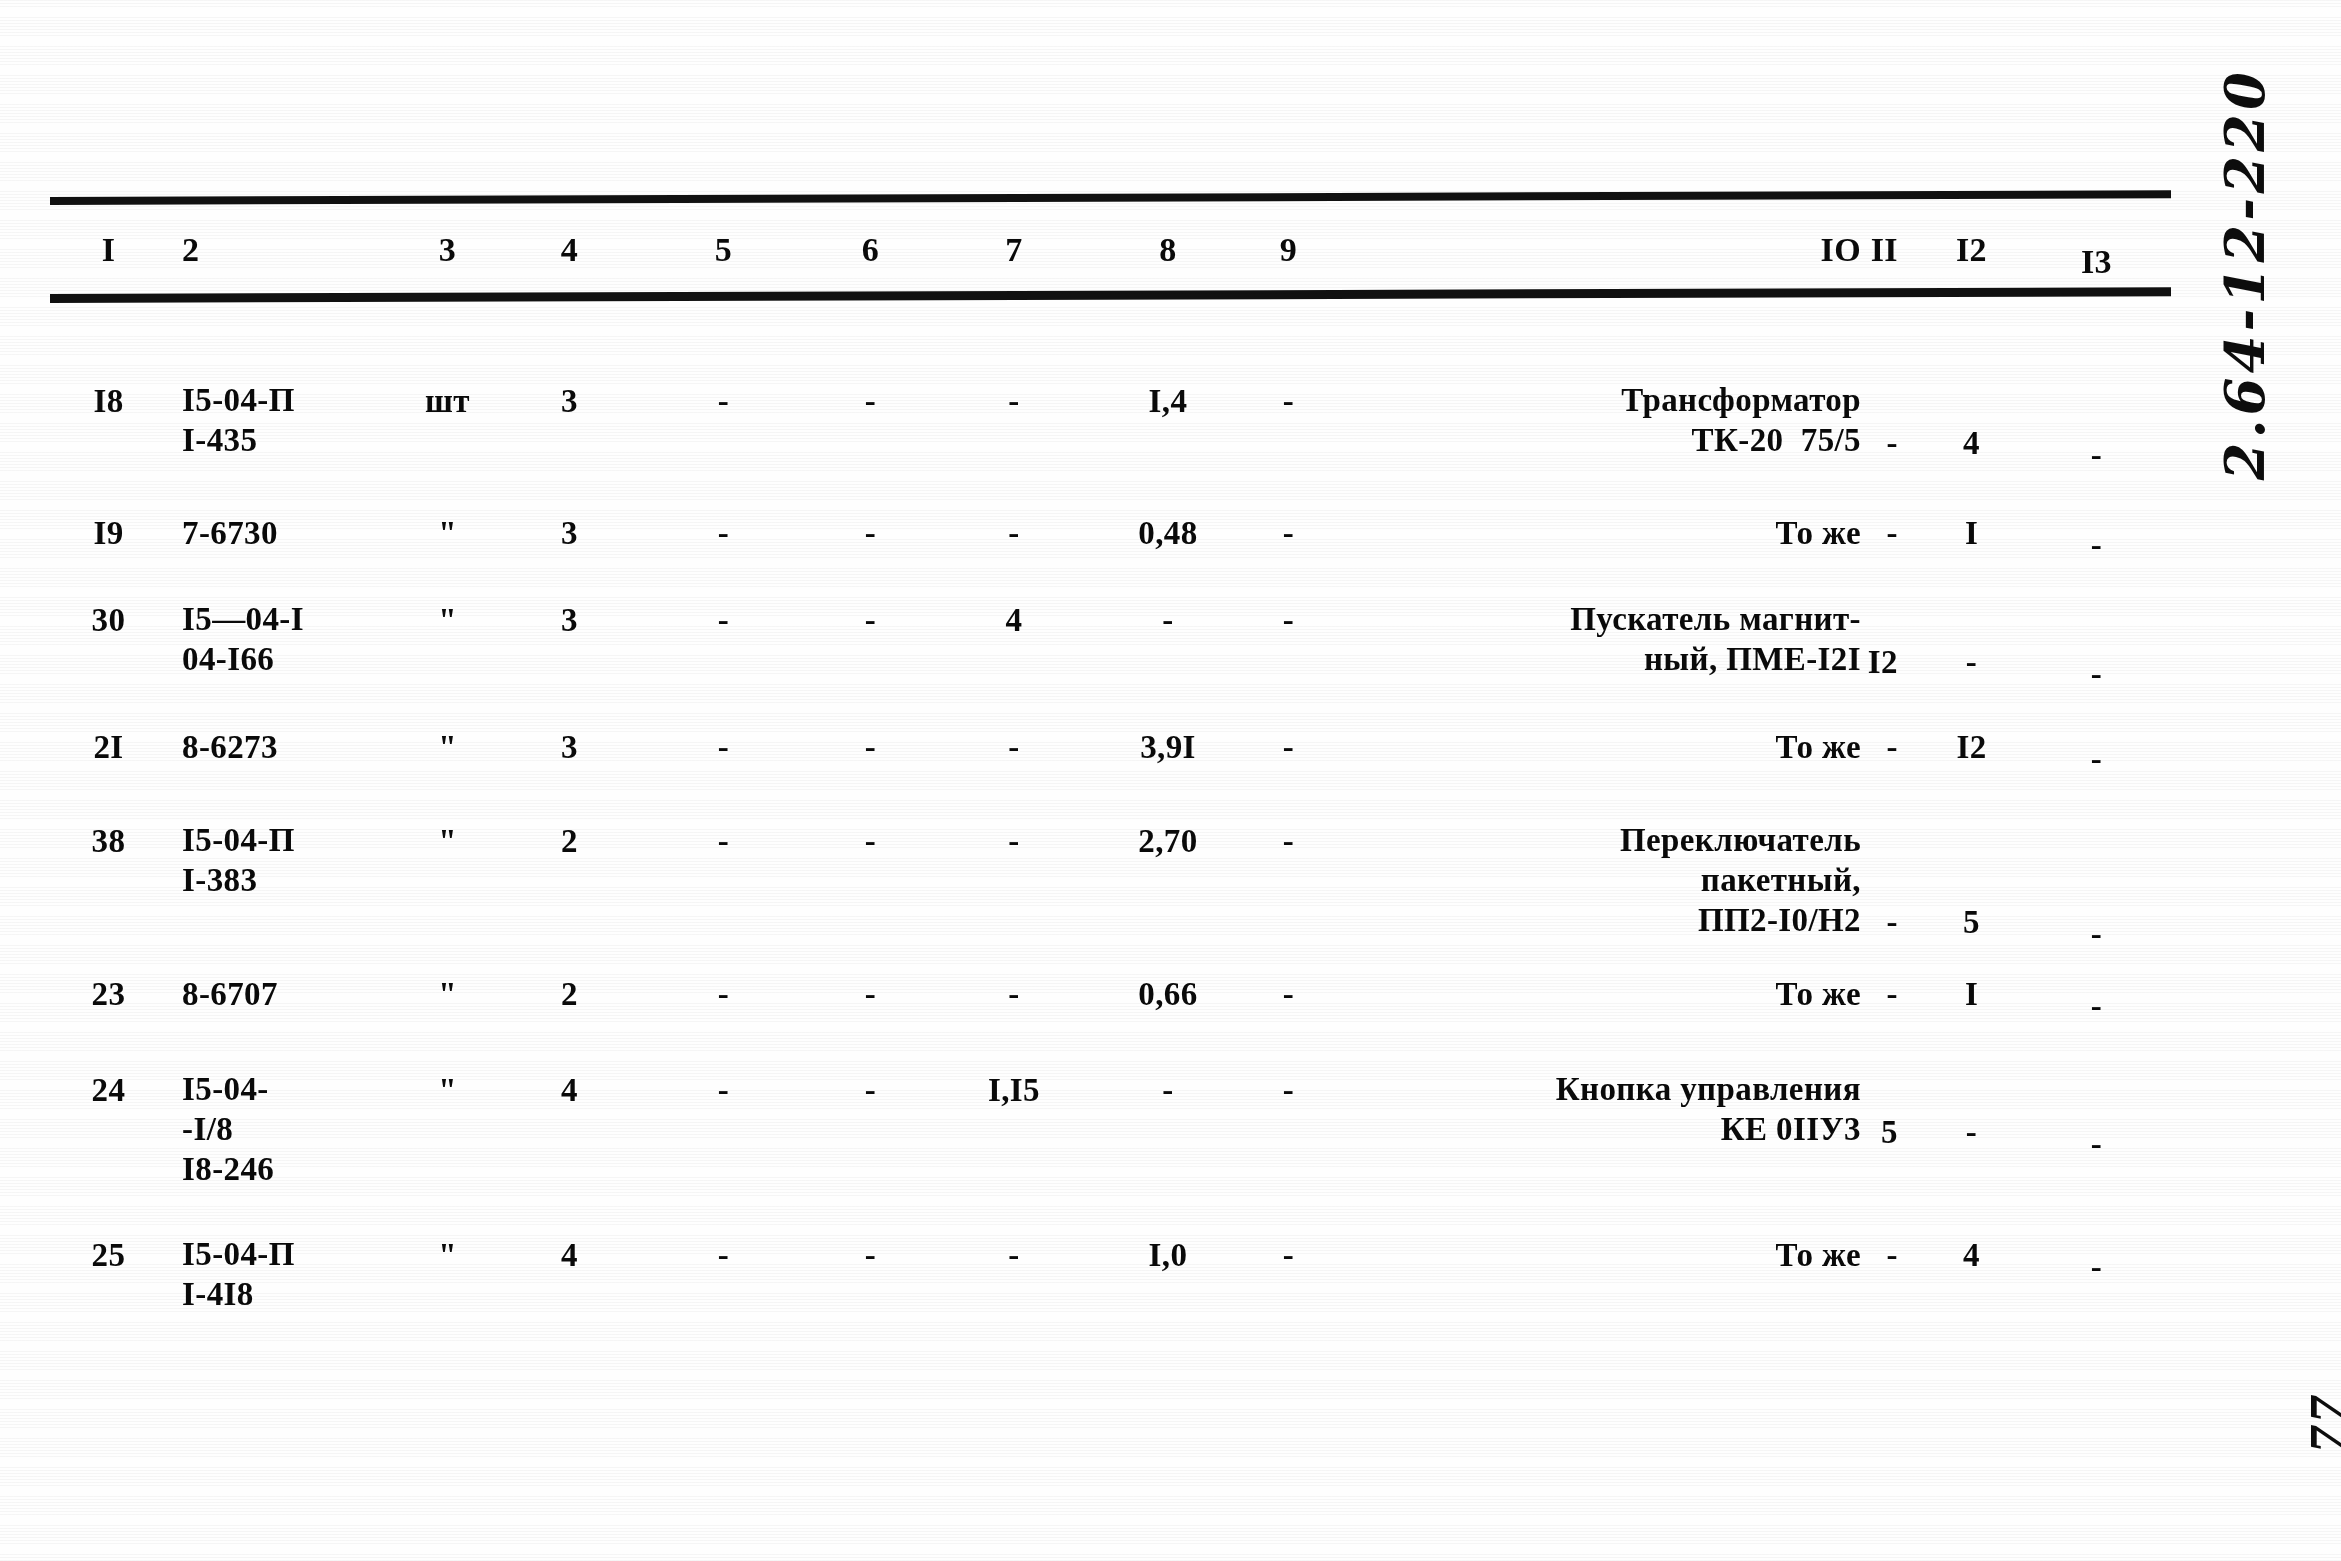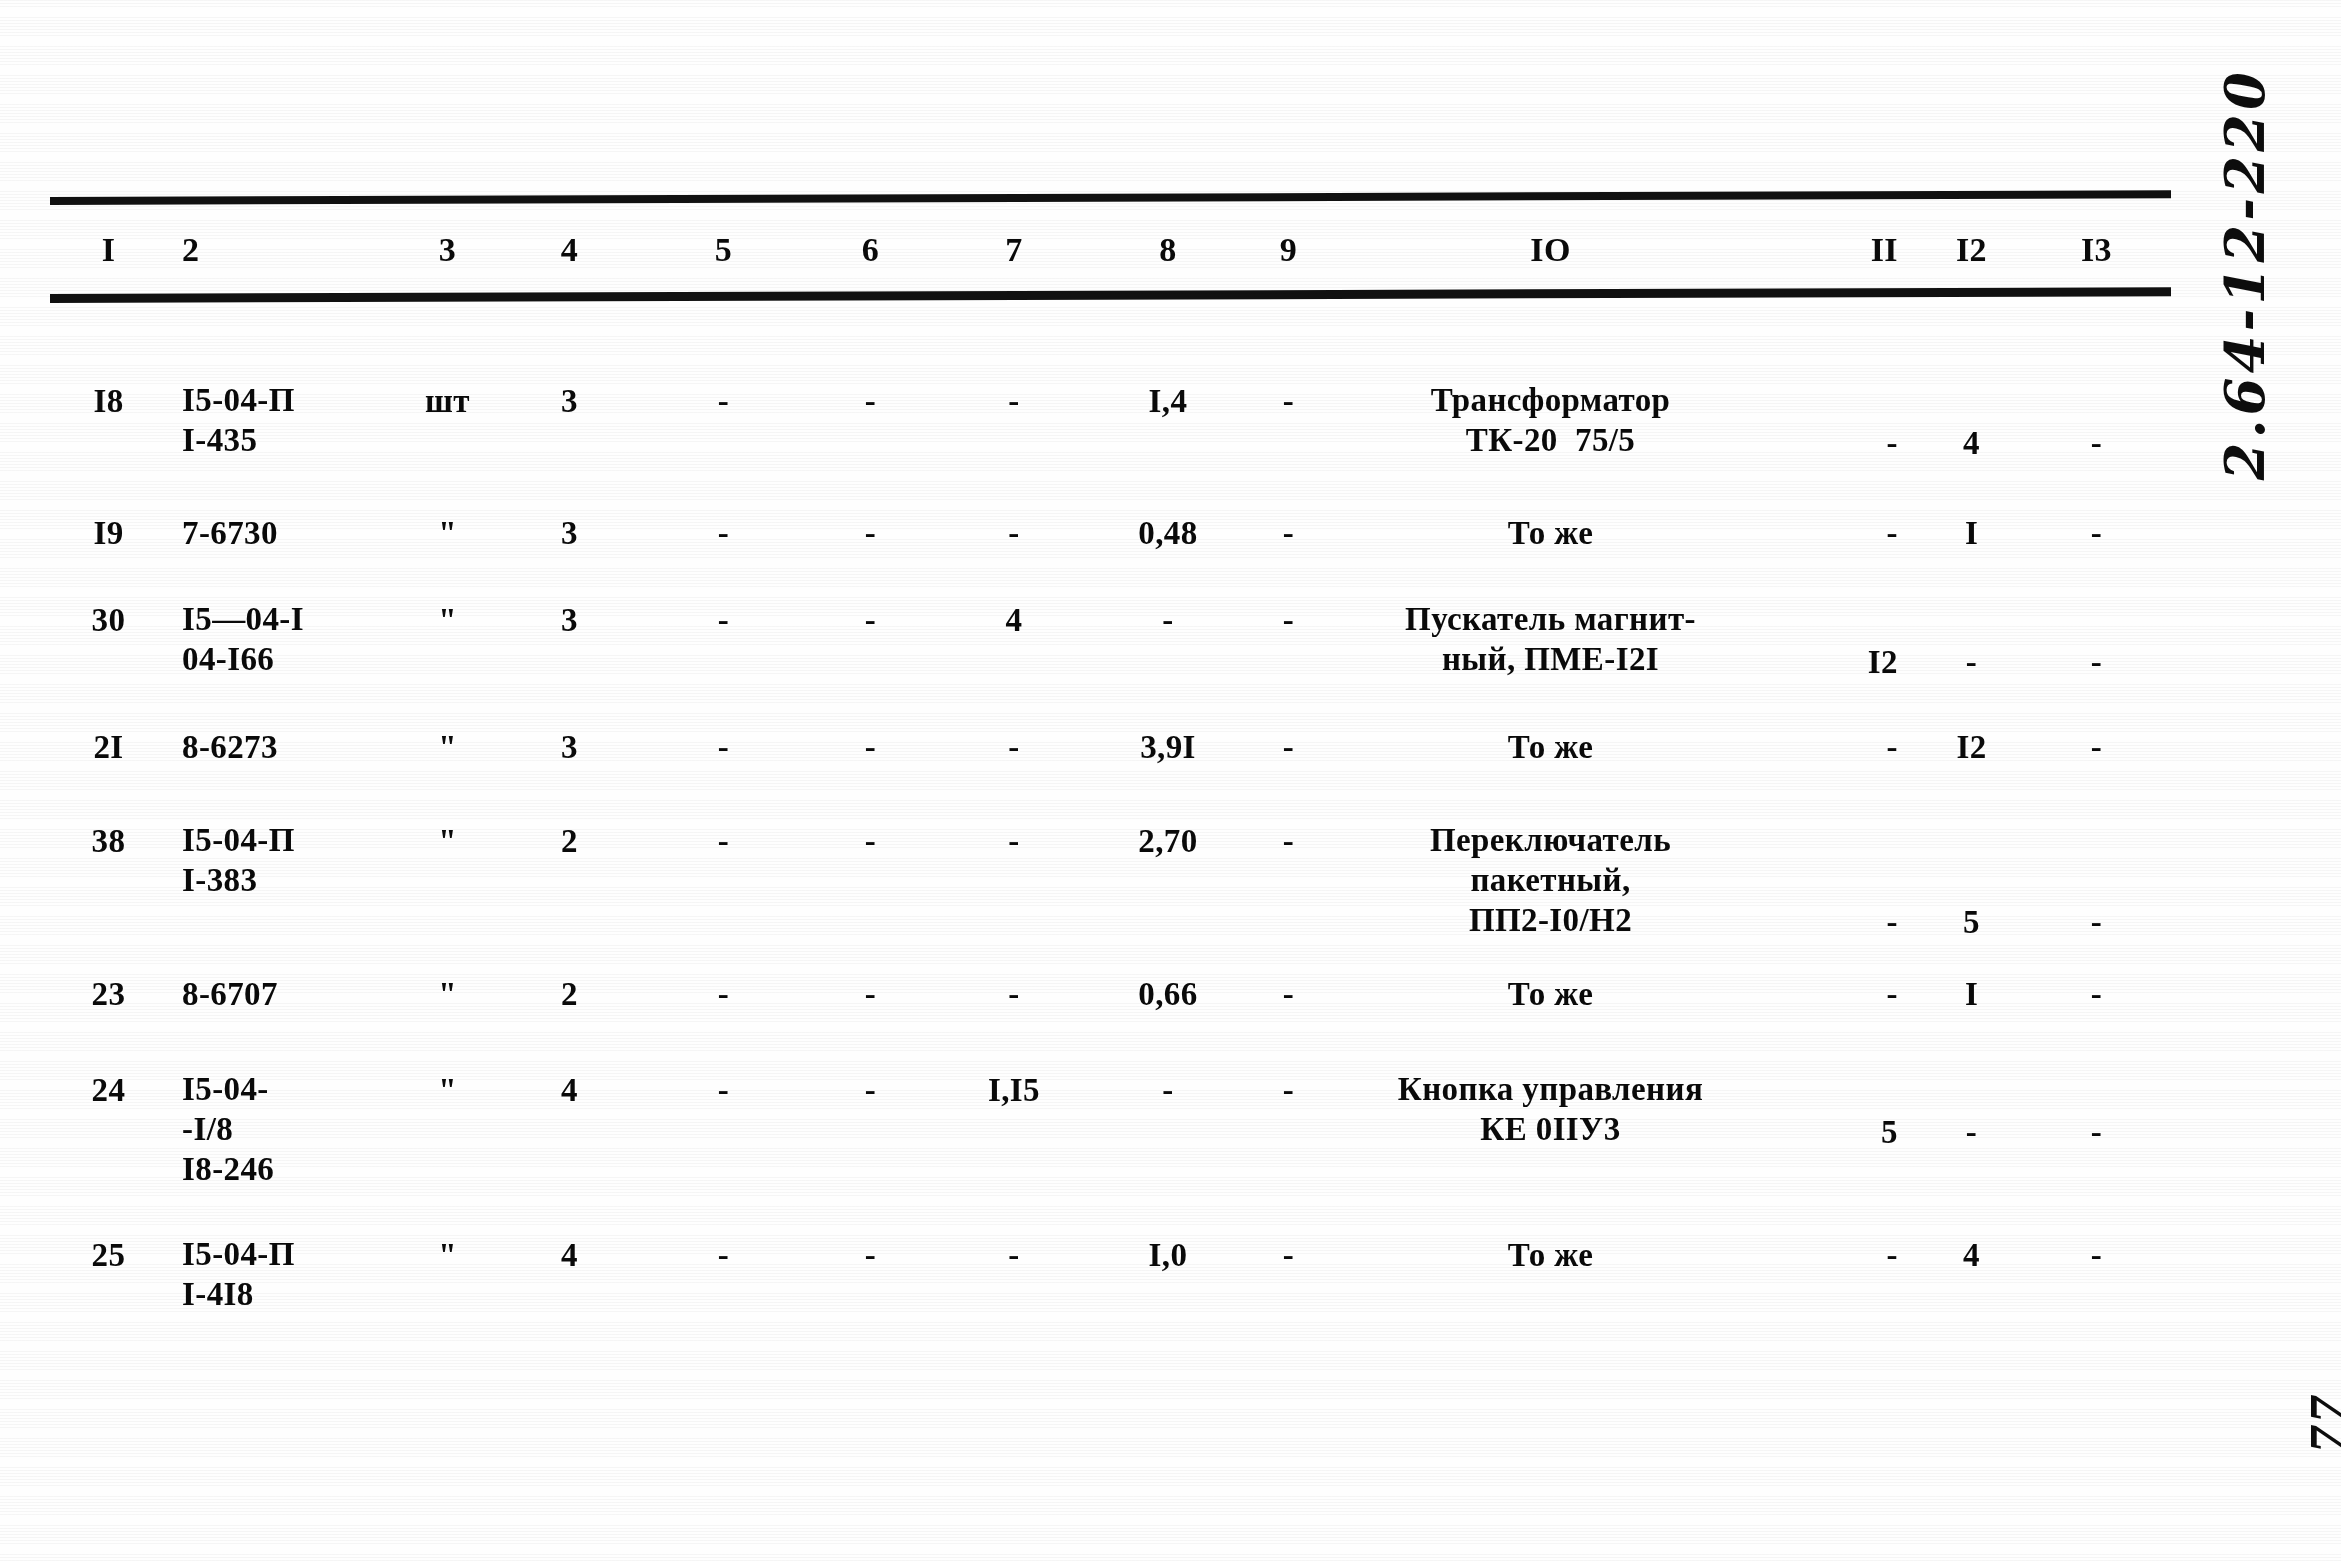--- a/index.html
+++ b/index.html
@@ -75,24 +75,24 @@
   
   .c1  { left: 68px;   width: 81px; text-align: center; }
   .c2  { left: 182px;  width: 206px; text-align: left;   }
   .c3  { left: 411px;  width: 73px; text-align: center; }
   .c4  { left: 533px;  width: 73px; text-align: center; }
   .c5  { left: 683px;  width: 81px; text-align: center; }
   .c6  { left: 830px; width: 81px; text-align: center; }
   .c7  { left: 955px; width: 118px; text-align: center; }
   .c8  { left: 1102px; width: 132px; text-align: center; }
   .c9  { left: 1248px; width: 81px; text-align: center; }
-  .c10 { left: 1323px; width: 455px; text-align: center;   }
+  .c10 { left: 1406px; width: 455px; text-align: right;   }
   .c11 { left: 1803px; width: 95px; text-align: right; }
   .c12 { left: 1924px; width: 95px; text-align: center; }
-  .c13 { left: 2049px; width: 95px; text-align: center; }
+  .c13 { left: 2049px; width: 95px; text-align: center; margin-top: 12px; }
 
   .multiline { line-height: 40px; }
 
   
   .handnote {
     position: absolute;
     font-family: "DejaVu Serif", serif;
     font-style: italic;
     font-weight: 700;
     color: #0d0d0d;

